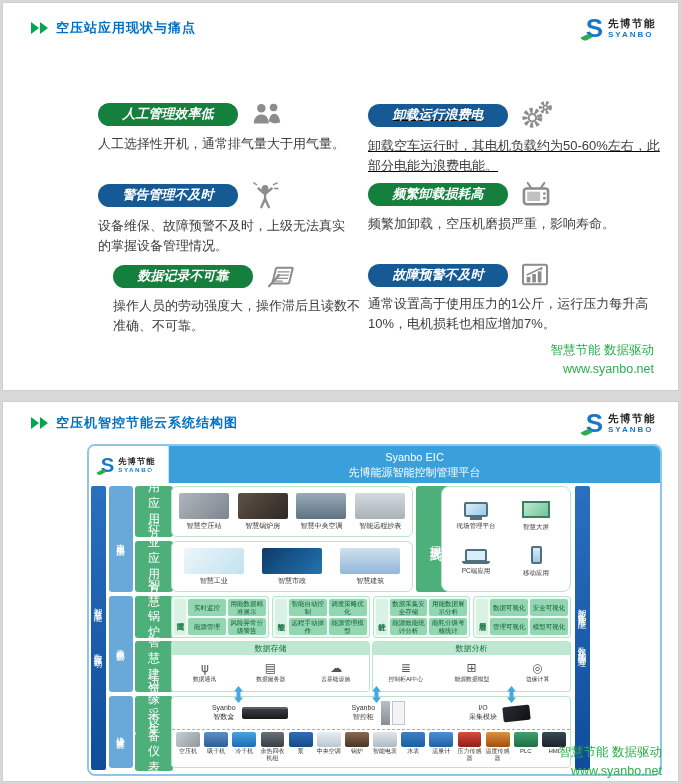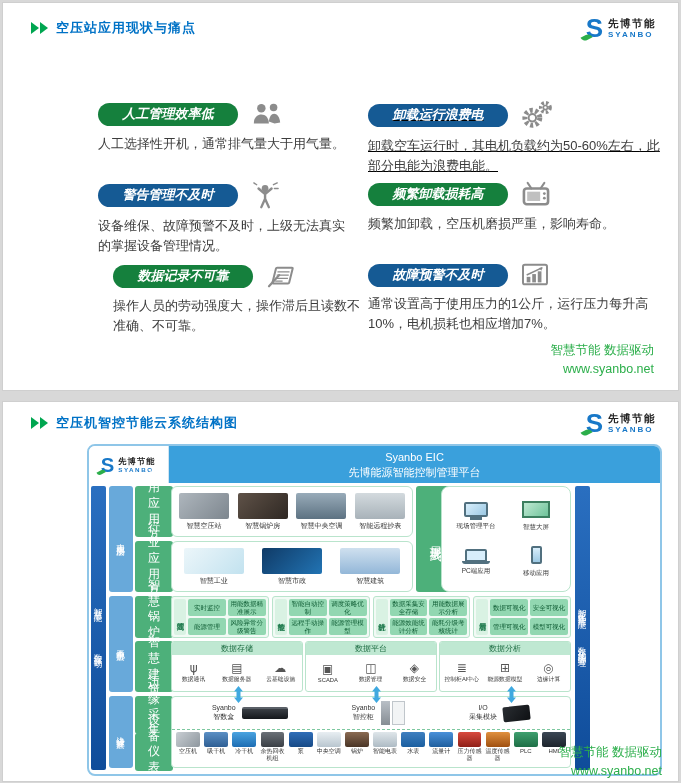--- a/index.html
+++ b/index.html
@@ -363,37 +363,20 @@
                 <span class="gly">▤</span>
                 <span class="dlab">数据服务器</span>
               </div>
             <div class="ds-cell">
                 <span class="gly">☁</span>
                 <span class="dlab">云基础设施</span>
               </div>
           </div>
         </div>
         <div class="data-sec">
-          <div class="ds-head">数据平台</div>
-          <div class="ds-icons">
-            <div class="ds-cell">
-                <span class="gly">▣</span>
-                <span class="dlab">SCADA</span>
-              </div>
-            <div class="ds-cell">
-                <span class="gly">◫</span>
-                <span class="dlab">数据管理</span>
-              </div>
-            <div class="ds-cell">
-                <span class="gly">◈</span>
-                <span class="dlab">数据安全</span>
-              </div>
-          </div>
-        </div>
-        <div class="data-sec">
           <div class="ds-head">数据分析</div>
           <div class="ds-icons">
             <div class="ds-cell">
                 <span class="gly">≣</span>
                 <span class="dlab">控制柜AI中心</span>
               </div>
             <div class="ds-cell">
                 <span class="gly">⊞</span>
                 <span class="dlab">能源数据模型</span>
               </div>

